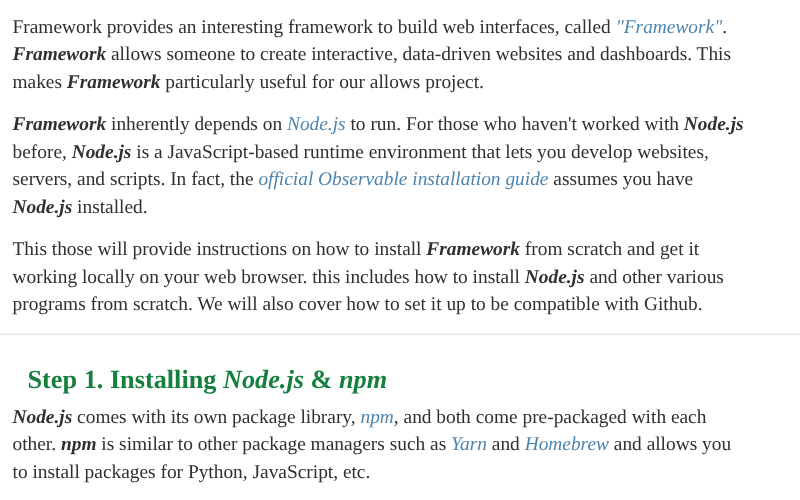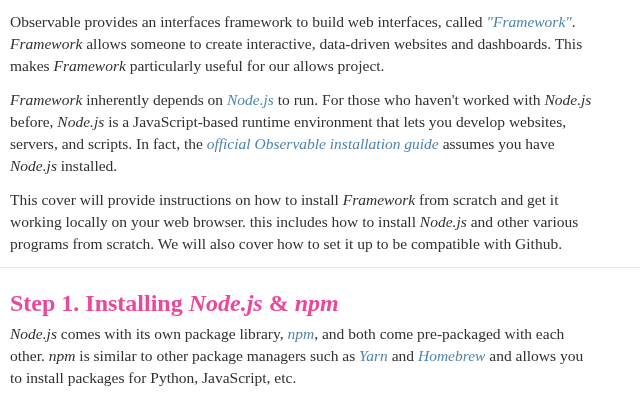--- a/index.html
+++ b/index.html
@@ -21,44 +21,45 @@
     margin: 0 0 12px 0;
     font-size: 15.5px;
     line-height: 22px;
   }
   .divider {
     border: 0;
     border-top: 1px solid #e3e3e3;
     margin: 7px -45px 0 -10px; 
   }
   .heading {
-    font-size: 24px;
+    font-size: 21px;
     line-height: 28px;
     font-weight: bold;
-    color: #ec4899;
-    margin: 21px 0 6px 0;
+    color: #15803d;
+    margin: 21px 0 6px 12px;
   }
   .heading em {
     font-style: italic;
   }
   em {
     font-style: italic;
+    font-weight: bold;
   }
   a.link {
     color: #4d84ae;
     font-style: italic;
     text-decoration: none;
     cursor: pointer;
   }
 </style>
 </head>
 <body>
 
 <div class="page">
-  <p class="para"><span>Observable provides an interfaces framework to build web interfaces, called </span><a class="link" href="#">"Framework"</a><span>. </span><em>Framework</em><span> allows someone to create interactive, data-driven websites and dashboards. This makes </span><em>Framework</em><span> particularly useful for our allows project.</span></p>
+  <p class="para"><span>Framework provides an interesting framework to build web interfaces, called </span><a class="link" href="#">"Framework"</a><span>. </span><em>Framework</em><span> allows someone to create interactive, data-driven websites and dashboards. This makes </span><em>Framework</em><span> particularly useful for our allows project.</span></p>
   <p class="para"><em>Framework</em><span> inherently depends on </span><a class="link" href="#">Node.js</a><span> to run. For those who haven't worked with </span><em>Node.js</em><span> before, </span><em>Node.js</em><span> is a JavaScript-based runtime environment that lets you develop websites, servers, and scripts. In fact, the </span><a class="link" href="#">official Observable installation guide</a><span> assumes you have </span><em>Node.js</em><span> installed.</span></p>
-  <p class="para"><span>This cover will provide instructions on how to install </span><em>Framework</em><span> from scratch and get it working locally on your web browser. this includes how to install </span><em>Node.js</em><span> and other various programs from scratch. We will also cover how to set it up to be compatible with Github.</span></p>
+  <p class="para"><span>This those will provide instructions on how to install </span><em>Framework</em><span> from scratch and get it working locally on your web browser. this includes how to install </span><em>Node.js</em><span> and other various programs from scratch. We will also cover how to set it up to be compatible with Github.</span></p>
 
   <hr class="divider">
 
   <h2 class="heading"><span>Step 1. Installing </span><em>Node.js</em><span> &amp; </span><em>npm</em></h2>
   <p class="para"><em>Node.js</em><span> comes with its own package library, </span><a class="link" href="#">npm</a><span>, and both come pre-packaged with each other. </span><em>npm</em><span> is similar to other package managers such as </span><a class="link" href="#">Yarn</a><span> and </span><a class="link" href="#">Homebrew</a><span> and allows you to install packages for Python, JavaScript, etc.</span></p>
 </div>
 
 </body></html>

